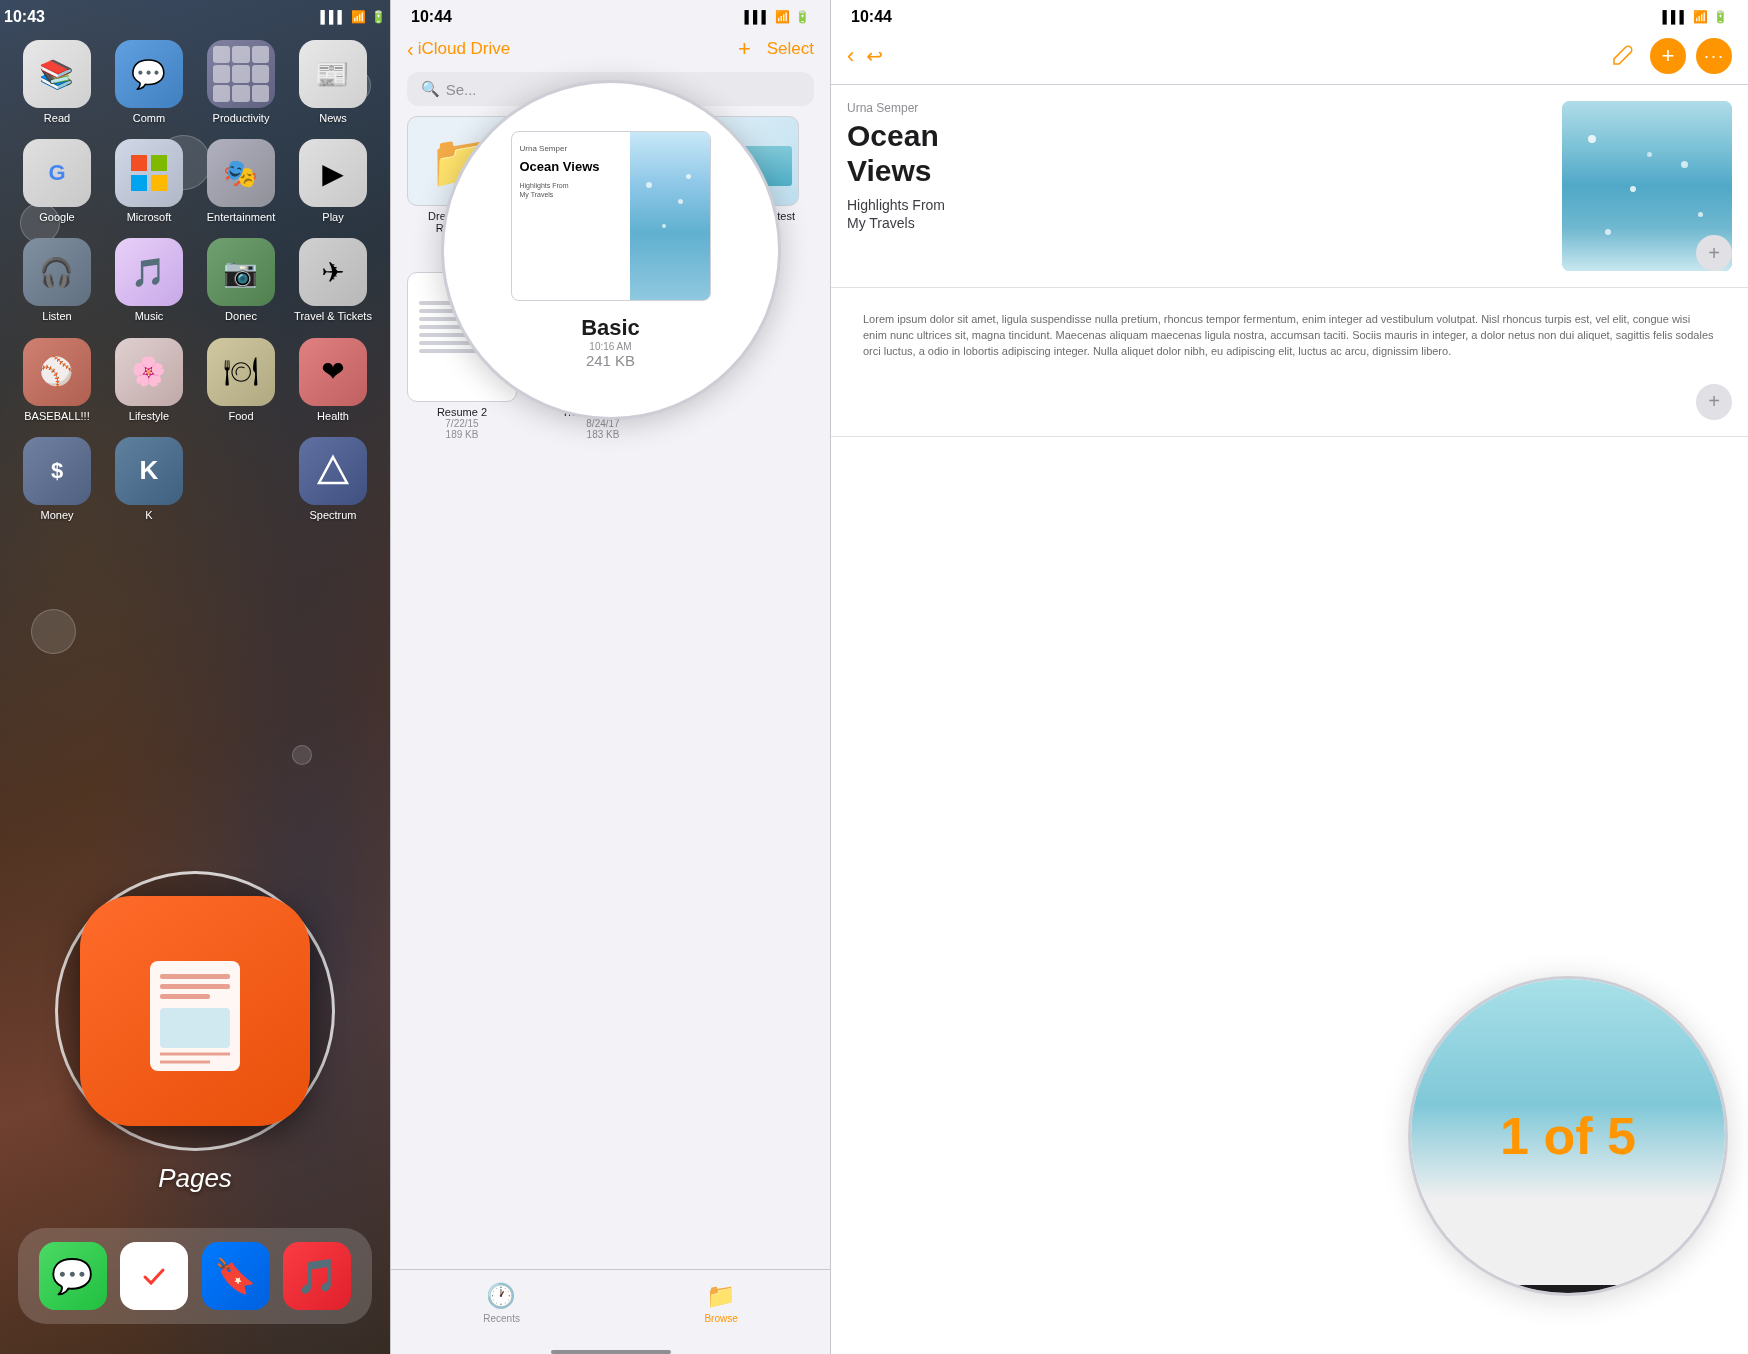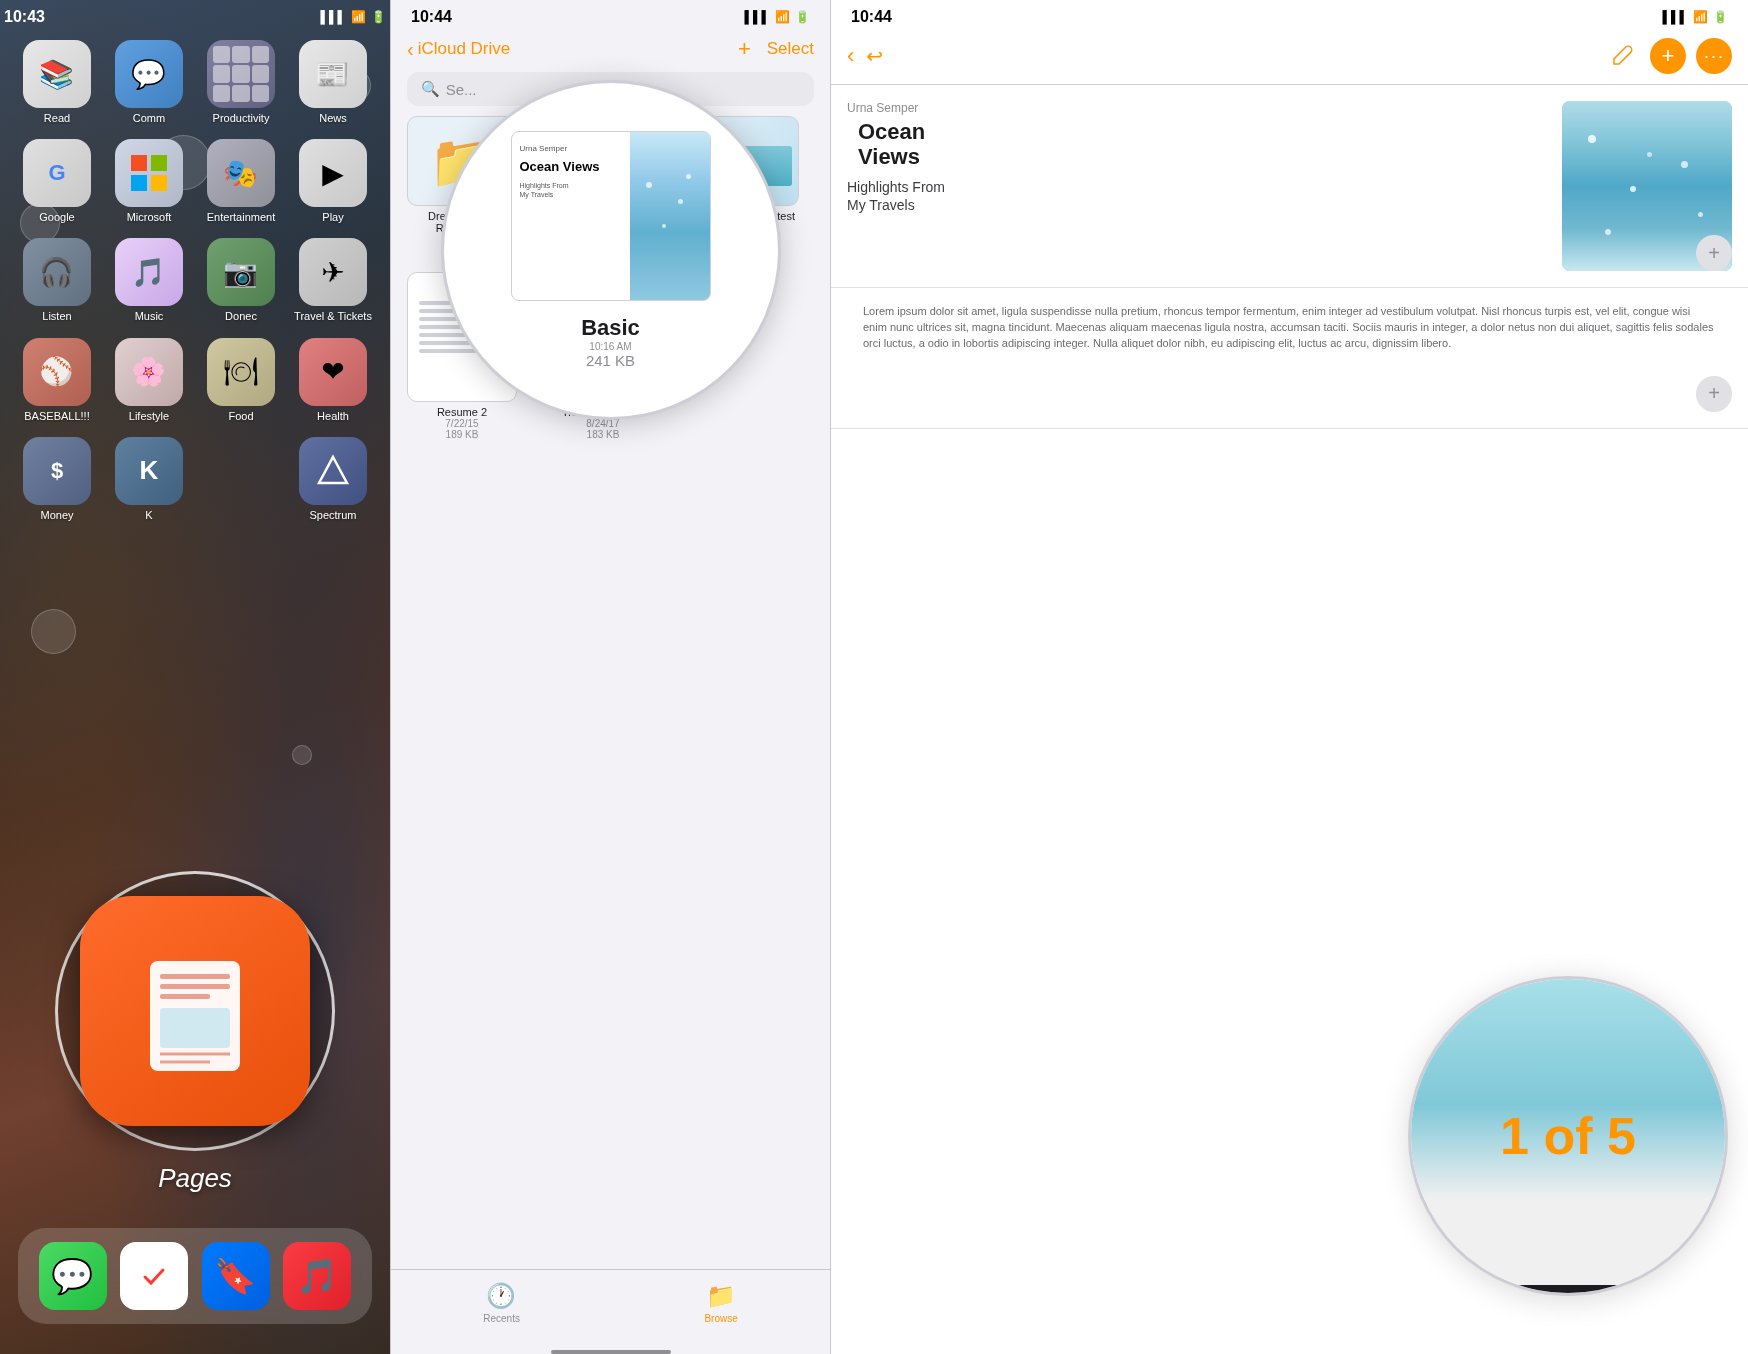--- a/index.html
+++ b/index.html
@@ -382,21 +382,21 @@
     .doc-card {
       display: flex;
       gap: 0;
       border-bottom: 0.5px solid #e0e0e5;
       padding: 16px;
       position: relative;
       background: white;
     }
     .doc-info { flex: 1; padding-right: 12px; }
     .doc-category { font-size: 12px; color: #8e8e93; margin-bottom: 4px; }
-    .doc-title { font-size: 22px; font-weight: 700; color: #1c1c1e; line-height: 1.15; margin-bottom: 8px; margin-left: 11px; }
+    .doc-title { font-size: 30px; font-weight: 700; color: #1c1c1e; line-height: 1.15; margin-bottom: 8px; }
     .doc-subtitle { font-size: 14px; color: #3c3c43; line-height: 1.3; }
     .doc-thumb {
       width: 170px;
       height: 170px;
       border-radius: 8px;
       overflow: hidden;
       flex-shrink: 0;
     }
     .thumb-ocean {
       background: linear-gradient(180deg, #a8d8e8 0%, #70c0d8 30%, #50b0d0 60%, #80c8d8 100%);
@@ -420,20 +420,21 @@
       display: flex;
       align-items: center;
       justify-content: center;
       font-size: 20px;
       color: #8e8e93;
     }
     .doc-body {
       font-size: 11px;
       color: #6c6c70;
       line-height: 1.4;
+      margin-top: 8px;
     }
 
     
     .pages-magnify {
       position: absolute;
       bottom: 58px;
       right: 20px;
       width: 320px;
       height: 320px;
       border-radius: 50%;

